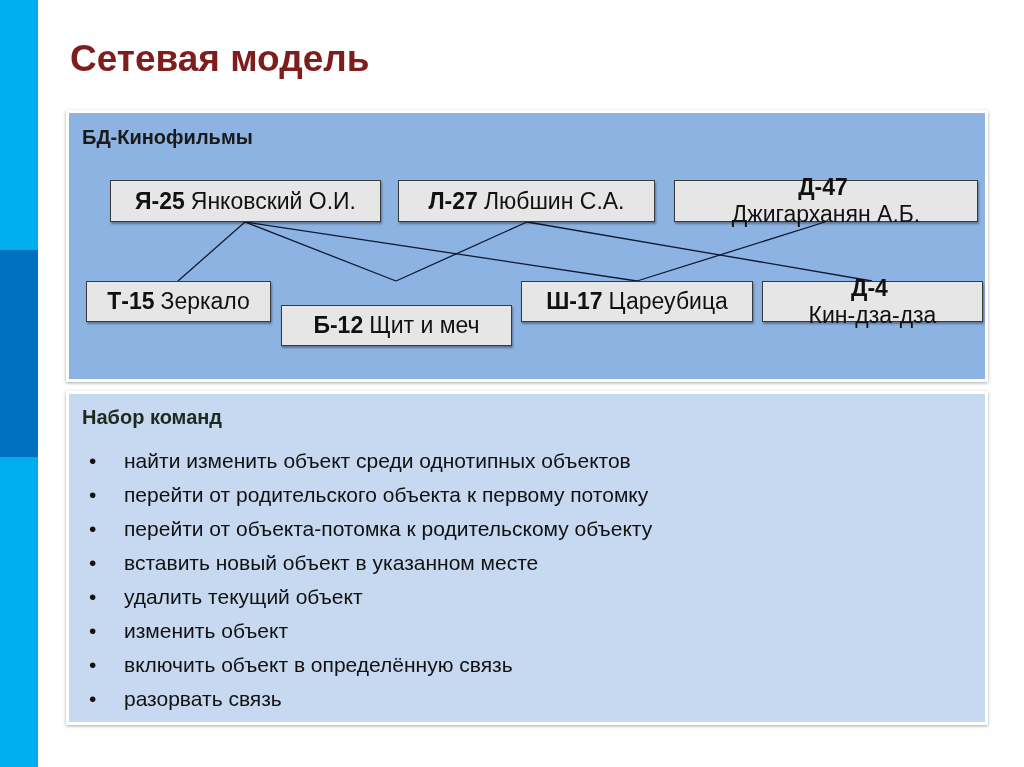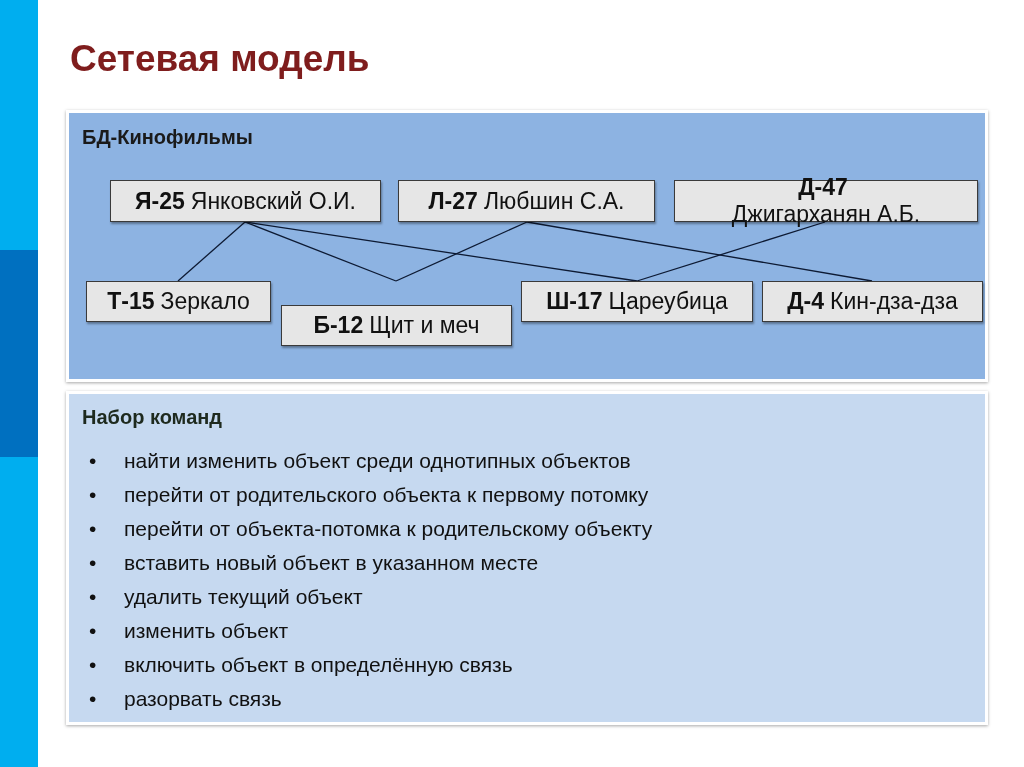--- a/index.html
+++ b/index.html
@@ -63,21 +63,21 @@
     <span>Зеркало</span>
   </div>
   <div class="node" style="left:212px; top:168px; width:231px; height:41px;margin-top:24px;">
     <b>Б-12</b>
     <span>Щит и меч</span>
   </div>
   <div class="node" style="left:452px; top:168px; width:232px; height:41px;">
     <b>Ш-17</b>
     <span>Цареубица</span>
   </div>
-  <div class="node" style="left:693px; top:168px; width:221px; height:41px;">
+  <div class="node" style="left:693px; top:168px; width:221px; height:41px;flex-direction:column;">
     <b>Д-4</b>
     <span>Кин-дза-дза</span>
   </div>
 </div>
 
 <div class="panel panel-bottom">
   <div class="panel-heading">Набор команд</div>
   <ul class="commands">
     <li><span class="bullet">•</span><span>найти изменить объект среди однотипных объектов</span></li>
     <li><span class="bullet">•</span><span>перейти от родительского объекта к первому потомку</span></li>

